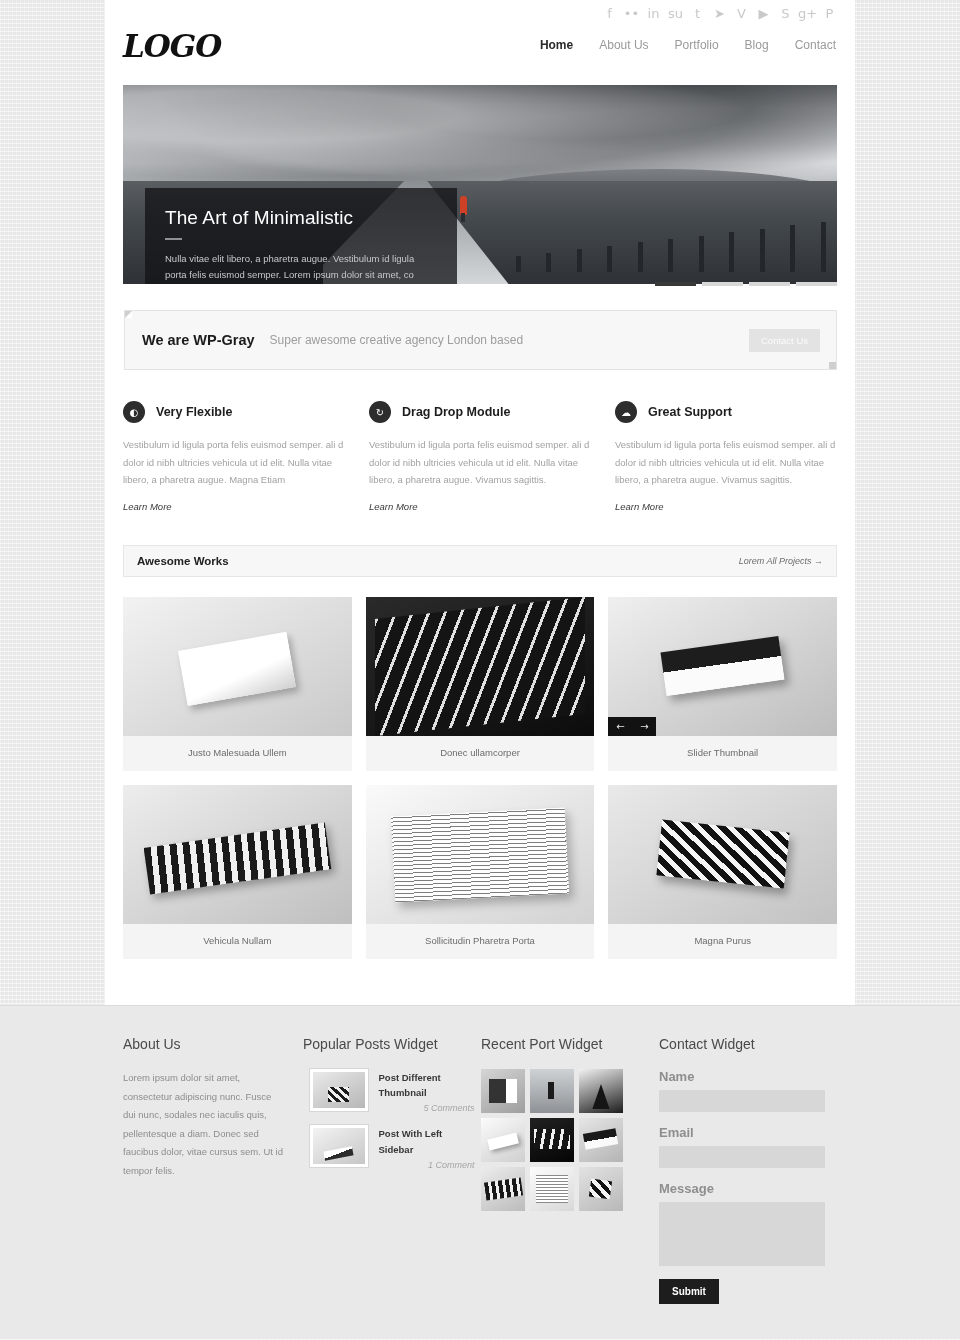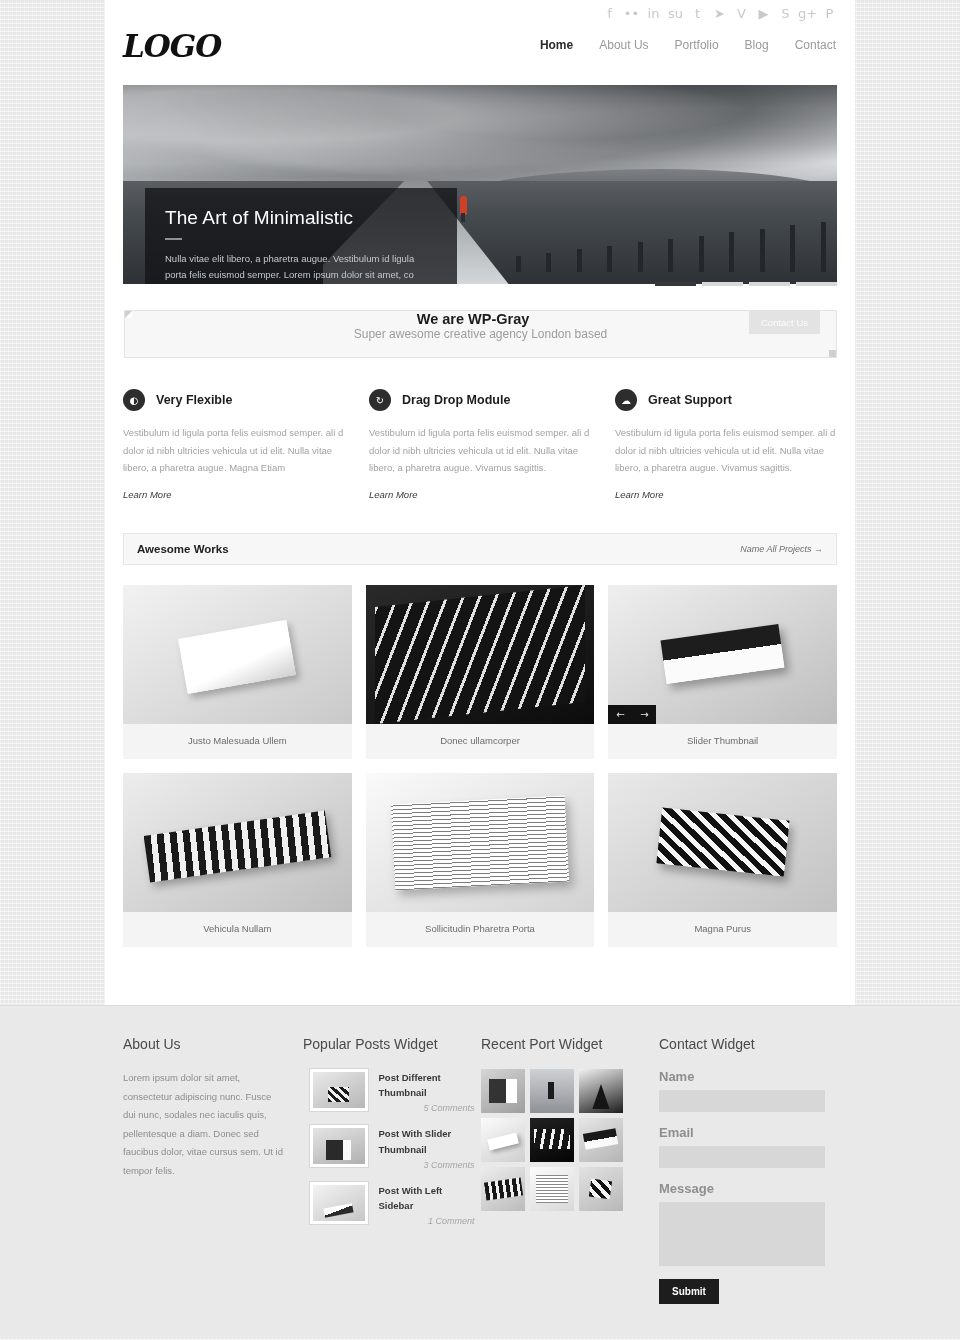--- a/index.html
+++ b/index.html
@@ -153,28 +153,27 @@
     display: block;
     width: 41px; height: 4px;
     background: #d8d8d8;
     cursor: pointer;
   }
   .hero-pager i.on { background: #393939; }
 
   
   .callout {
     margin: 26px 18px 0 19px;
-    height: 48px;
+    height: 60px;
     background: #f7f7f7;
     border: 1px solid #e3e3e3;
     display: flex;
     align-items: center;
     padding: 0 17px;
     position: relative;
-    flex-direction: column;
   }
   .callout:before{
     content:""; position:absolute; left:0; top:0;
     border-width: 7px 7px 0 0;
     border-style: solid;
     border-color: #cfcfcf #fff #fff #cfcfcf;
   }
   .callout:after{
     content:""; position:absolute; right:0; bottom:0;
     border-width: 0 0 7px 7px;
@@ -471,21 +470,21 @@
           <h4>Drag Drop Module</h4>
         </div><p>Vestibulum id ligula porta felis euismod semper. ali d dolor id nibh ultricies vehicula ut id elit. Nulla vitae libero, a pharetra augue. Vivamus sagittis.</p><a class="more" href="#">Learn More</a></div>
       <div class="feat"><div class="feat-head">
           <span class="feat-ic">☁</span>
           <h4>Great Support</h4>
         </div><p>Vestibulum id ligula porta felis euismod semper. ali d dolor id nibh ultricies vehicula ut id elit. Nulla vitae libero, a pharetra augue. Vivamus sagittis.</p><a class="more" href="#">Learn More</a></div>
     </div>
 
   <div class="works-head">
     <h3>Awesome Works</h3>
-    <a href="#">Name All Projects →</a>
+    <a href="#">Lorem All Projects →</a>
   </div>
 
   <div class="grid" id="grid">
       <div class="card">
         <div class="thumb t1"></div>
         <div class="cap">Justo Malesuada Ullem</div>
       </div>
       <div class="card">
         <div class="thumb t2"></div>
         <div class="cap">Donec ullamcorper</div>
@@ -525,27 +524,20 @@
     </div>
 
     <div>
       <h3 class="wtitle">Popular Posts Widget</h3>
       <div id="posts">
           <div class="post-item">
             <div class="post-thumb pt1"></div>
             <div class="post-meta">
               <a class="post-title" href="#">Post Different Thumbnail</a>
               <span class="post-comments">5 Comments</span>
-            </div>
-          </div>
-          <div class="post-item">
-            <div class="post-thumb pt2"></div>
-            <div class="post-meta">
-              <a class="post-title" href="#">Post With Slider Thumbnail</a>
-              <span class="post-comments">3 Comments</span>
             </div>
           </div>
           <div class="post-item">
             <div class="post-thumb pt3"></div>
             <div class="post-meta">
               <a class="post-title" href="#">Post With Left Sidebar</a>
               <span class="post-comments">1 Comment</span>
             </div>
           </div>
         </div>

